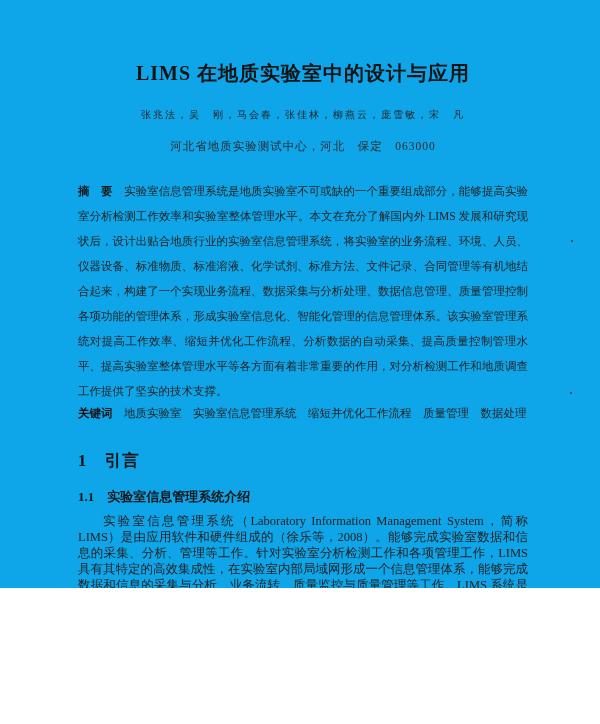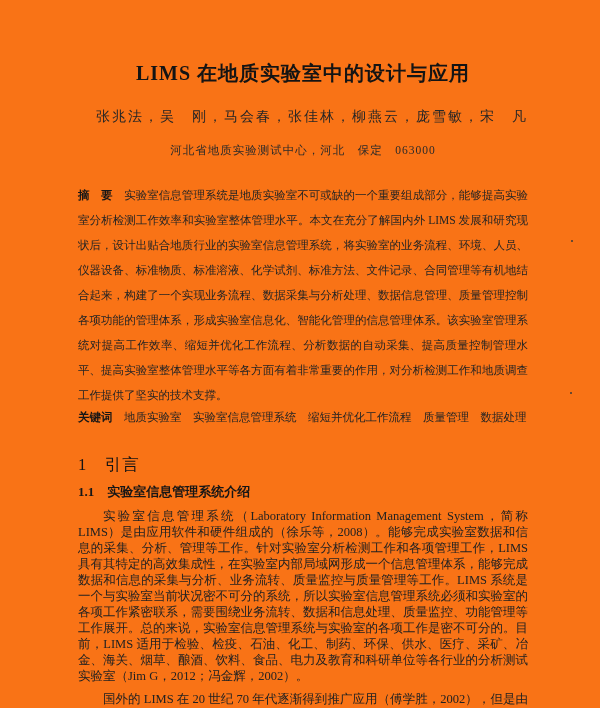--- a/index.html
+++ b/index.html
@@ -3,42 +3,42 @@
 <meta charset="utf-8">
 <style>
   html, body {
     margin: 0;
     padding: 0;
     background: #ffffff;
   }
   .page {
     position: relative;
     width: 600px;
-    height: 708px;
-    background: #f97316;
+    height: 588px;
+    background: #0ea5e9;
     overflow: hidden;
     font-family: "Liberation Serif", "DejaVu Serif", serif;
     color: #1e1e1e;
     -webkit-font-smoothing: antialiased;
   }
   .content {
     padding: 0 72px 0 78px;
   }
   .paper-title {
     margin-top: 60px;
     text-align: center;
     font-size: 20px;
     font-weight: bold;
     letter-spacing: 1px;
     color: #141414;
   }
   .authors-line {
     margin-top: 21px;
-    text-align: right;
-    font-size: 14px;
+    text-align: center;
+    font-size: 10px;
     letter-spacing: 2px;
     color: #262626;
   }
   .affiliation-line {
     margin-top: 17px;
     text-align: center;
     font-size: 11.5px;
     letter-spacing: 1px;
     color: #2a2a2a;
   }
@@ -53,23 +53,23 @@
     font-weight: bold;
     color: #161616;
     text-align: right;
   }
   .keywords-line {
     font-size: 11.5px;
     line-height: 19.5px;
     color: #242424;
   }
   .section-heading {
-    margin: 26px 0 7px 0;
+    margin: 26px 0 16px 0;
     font-size: 16.5px;
-    font-weight: normal;
+    font-weight: bold;
     color: #141414;
     letter-spacing: 1px;
   }
   .subsection-heading {
     margin: 7px 0 0 0;
     font-size: 13px;
     font-weight: bold;
     color: #161616;
   }
   .body-paragraph {

